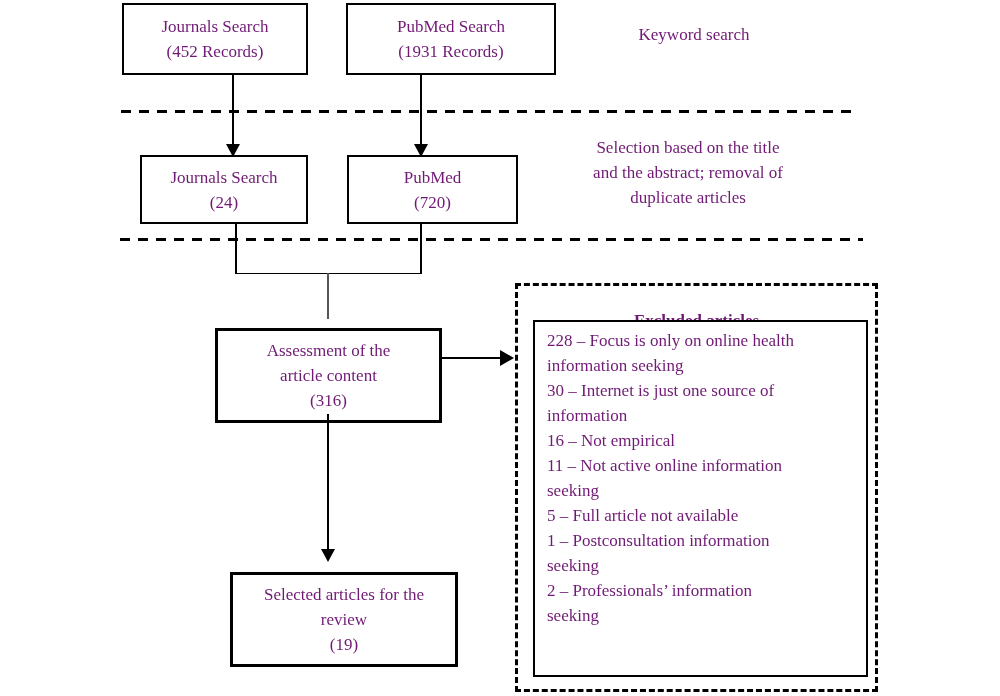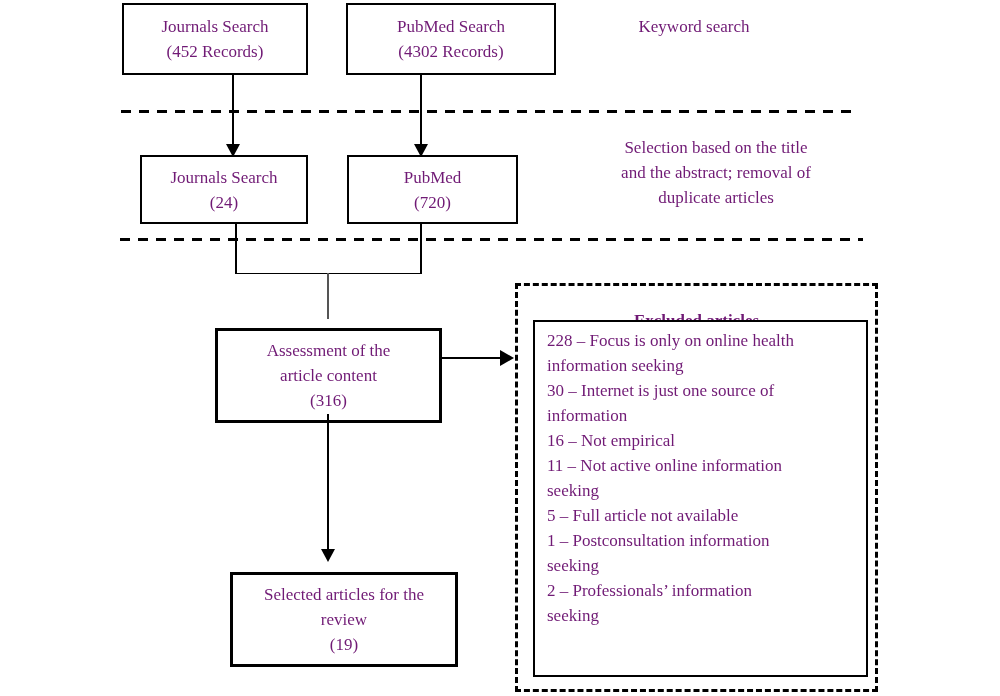--- a/index.html
+++ b/index.html
@@ -106,40 +106,40 @@
   }
 </style>
 </head>
 <body>
 
 <div id="canvas">
 
   <div class="box" style="left:122px; top:3px; width:186px; height:72px;">Journals Search
 (452 Records)</div>
   <div class="box" style="left:346px; top:3px; width:210px; height:72px;">PubMed Search
-(4302 Records)</div>
-  <div class="free-label" style="left:604px; top:14px; width:180px;">Keyword search</div>
+(1931 Records)</div>
+  <div class="free-label" style="left:604px; top:22px; width:180px;">Keyword search</div>
 
   <div class="dashed-sep" style="left:121px; top:110px; width:731px;"></div>
 
   <div>
     <div class="vline" style="left:232px; top:74px; height:72px; width:2px;"></div>
     <div class="arrowhead-down" style="left:226px; top:144px;"></div>
   </div>
 
   <div>
     <div class="vline" style="left:420px; top:75px; height:71px; width:2px;"></div>
     <div class="arrowhead-down" style="left:414px; top:144px;"></div>
   </div>
 
   <div class="box border-med" style="left:140px; top:155px; width:168px; height:69px;">Journals Search
 (24)</div>
   <div class="box border-med" style="left:347px; top:155px; width:171px; height:69px;">PubMed
 (720)</div>
-  <div class="free-label" style="left:576px; top:135px; width:280px;">Selection based on the title
+  <div class="free-label" style="left:548px; top:135px; width:280px;">Selection based on the title
 and the abstract; removal of
 duplicate articles</div>
 
   <div class="dashed-sep" style="left:120px; top:238px; width:743px;"></div>
 
   <div>
     <div class="vline" style="left:235px; top:224px; height:50px;"></div>
     <div class="vline" style="left:420px; top:224px; height:50px;"></div>
     <div class="hline" style="left:235px; top:272.5px; width:187px;"></div>
     <div class="vline stub-gray" style="left:327px; top:273px; height:46px;"></div>

